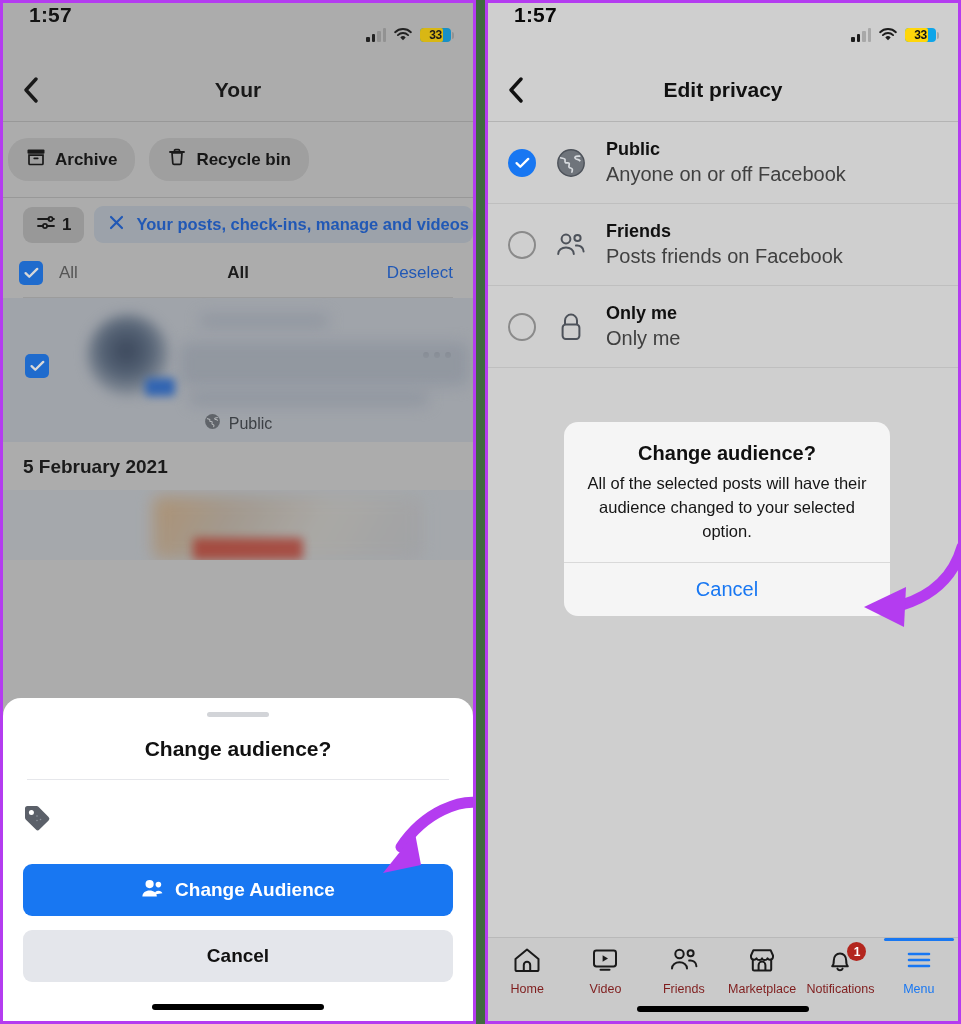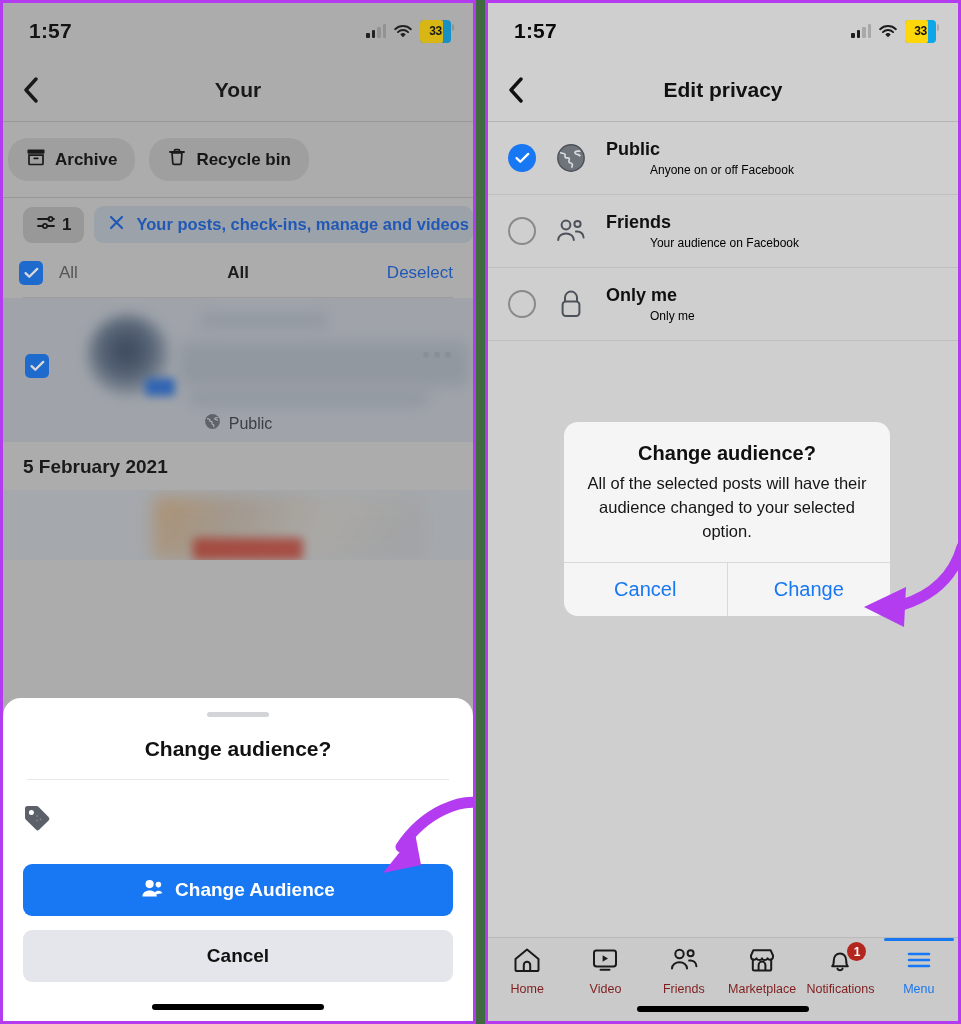--- a/index.html
+++ b/index.html
@@ -27,34 +27,35 @@
   .scrim {
     position: absolute; inset: 0;
     background: rgba(60,60,60,0.20);
     pointer-events: none;
     z-index: 5;
   }
 
   
   .statusbar {
     height: 56px; position: relative;
-    display: flex; align-items: center;
+    display: flex; 
     padding: 0 22px 0 26px;
+    flex-direction: column;
   }
   .clock { font-size: 21px; font-weight: 600; color: #0a0a0a; letter-spacing: .2px; }
   .status-right { margin-left: auto; display: flex; align-items: center; gap: 7px; }
   .cell { display: flex; align-items: flex-end; gap: 2px; height: 14px; }
   .cell i { display: block; width: 3.5px; background: #1c1c1c; border-radius: 1px; }
   .cell i:nth-child(1){ height: 5px; }
   .cell i:nth-child(2){ height: 8px; }
   .cell i:nth-child(3){ height: 11px; background: #a8a8a8;}
   .cell i:nth-child(4){ height: 14px; background: #a8a8a8;}
   .wifi svg { display:block; }
   .battery {
-    position: relative; width: 31px; height: 23px;
+    position: relative; width: 31px; height: 14px;
     border-radius: 4px; background: #0ea5e9;
     display: flex; align-items: center;
   }
   .battery .fill {
     position:absolute; left:0; top:0; bottom:0; width: 23px;
     background: #ffd60a; border-radius: 4px 2px 2px 4px;
   }
   .battery .pct {
     position: relative; z-index: 2;
     font-size: 12px; font-weight: 700; color:#111;
@@ -193,21 +194,21 @@
   .radio-on {
     width:28px; height:28px; border-radius:50%; background:#1877f2; flex:none;
     display:flex; align-items:center; justify-content:center;
   }
   .radio-off {
     width:28px; height:28px; border-radius:50%; border:2px solid #8a8a8a; flex:none;
     background: transparent;
   }
   .opt-icon { width:34px; display:flex; justify-content:center; flex:none; }
   .opt-texts .t { font-size:18px; font-weight:700; color:#101010; }
-  .opt-texts .s { font-size:12px; color:#000000; margin-top:3px;margin-left:44px; }
+  .opt-texts .s { font-size:20px; color:#404040; margin-top:3px; }
   .right-blank { flex:1; background:#cfcfcf; }
 
   
   .alert {
     position:absolute; left:76px; top:419px; width:326px; z-index: 25;
     background:#f5f5f5; border-radius:14px; overflow:hidden;
   }
   .alert-top { padding: 20px 18px 18px; text-align:center; }
   .alert-title { font-size:20px; font-weight:700; color:#101010; margin-bottom:7px; }
   .alert-msg { font-size:16.5px; line-height:1.45; color:#151515; }
@@ -479,21 +480,21 @@
       <div class="opt-icon">
         <svg width="32" height="28" viewBox="0 0 32 28">
             <circle cx="11" cy="8" r="4.4" stroke="#4d525a" stroke-width="2" fill="none"></circle>
             <path d="M3.2 23c0-4 3.5-6.5 7.8-6.5s7.8 2.5 7.8 6.5" stroke="#4d525a" stroke-width="2" fill="none" stroke-linecap="round"></path>
             <circle cx="22.5" cy="7" r="3.1" stroke="#4d525a" stroke-width="2" fill="none"></circle>
             <path d="M21 14.6c4.2-.6 7.6 2 7.6 6" stroke="#4d525a" stroke-width="2" fill="none" stroke-linecap="round"></path>
           </svg>
       </div>
       <div class="opt-texts">
         <div class="t">Friends</div>
-        <div class="s">Your audience on Facebook</div>
+        <div class="s">Posts friends on Facebook</div>
       </div>
     </div>
 
     <div class="opt-row">
       <div class="radio-off"></div>
       <div class="opt-icon">
         <svg width="28" height="30" viewBox="0 0 28 30">
             <path d="M8 12.5V8.6a6 6 0 0 1 12 0v3.9" stroke="#4d525a" stroke-width="2" fill="none"></path>
             <rect x="5.6" y="12.5" width="16.8" height="14.4" rx="3.2" stroke="#4d525a" stroke-width="2" fill="none"></rect>
           </svg>
@@ -506,21 +507,20 @@
 
     <div class="right-blank"></div>
 
     <div class="alert">
       <div class="alert-top">
         <div class="alert-title">Change audience?</div>
         <div class="alert-msg">All of the selected posts will have their audience changed to your selected option.</div>
       </div>
       <div class="alert-btns">
         <div class="alert-btn">Cancel</div>
-        <div class="alert-btn">Change</div>
       </div>
     </div>
 
     <div class="tabbar">
       <div class="tabs">
         <div class="tab">
           <span>
             <svg width="28" height="26" viewBox="0 0 28 26">
                 <path d="M2.5 12 14 2.5 25.5 12v10.4a1.6 1.6 0 0 1-1.6 1.6H4.1a1.6 1.6 0 0 1-1.6-1.6V12Z" stroke="#1a1a1a" stroke-width="2" fill="none" stroke-linejoin="round"></path>
                 <path d="M10.8 24v-6.1a3.2 3.2 0 0 1 6.4 0V24" stroke="#1a1a1a" stroke-width="2" fill="none"></path>

